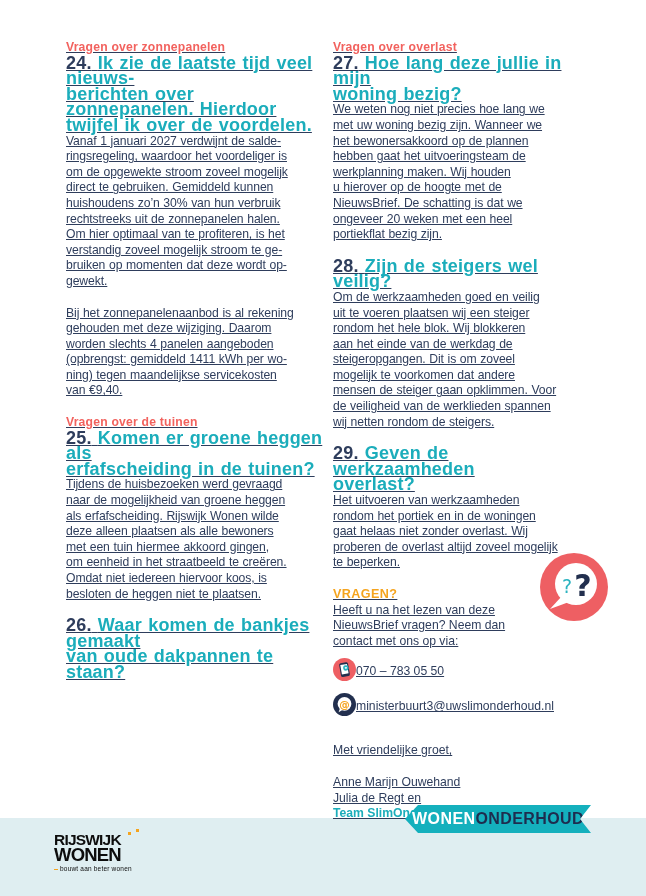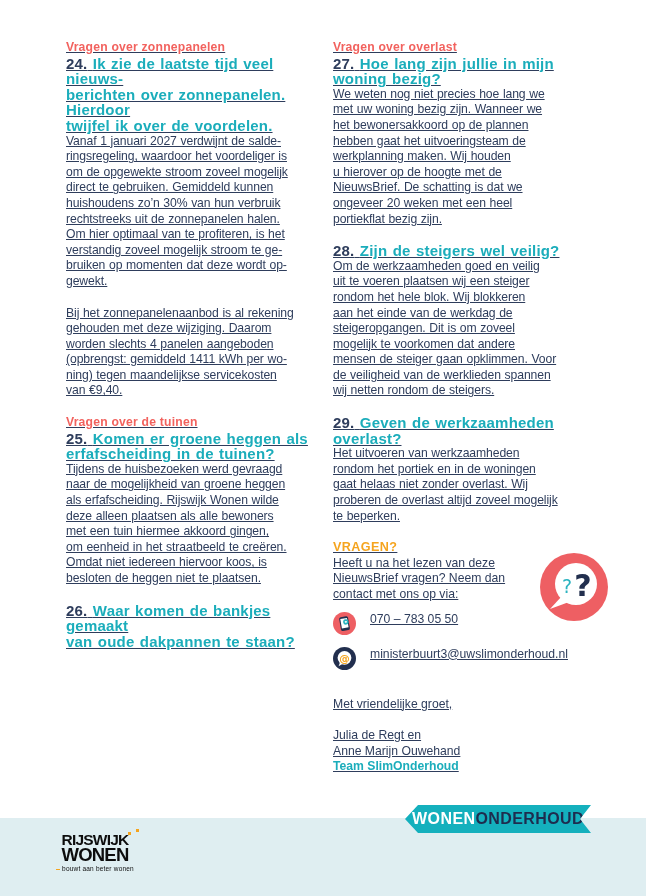--- a/index.html
+++ b/index.html
@@ -17,42 +17,42 @@
   body{
     width:646px;height:896px;position:relative;overflow:hidden;
     background:#ffffff;
     font-family:"Liberation Sans", sans-serif;
     color:var(--navy);
   }
   .content{position:absolute;left:66px;top:40px;display:flex;gap:9px;z-index:1;text-decoration:underline;}
   .col{width:258px;}
   .col.right{width:260px;position:relative;}
   .section-heading{font-size:12.2px;line-height:15.6px;font-weight:bold;color:var(--red);letter-spacing:0.2px;}
-  .question{font-size:15px;line-height:15.6px;font-weight:bold;white-space:pre-line;letter-spacing:0.2px;word-spacing:1px;}
+  .question{font-size:18px;line-height:15.6px;font-weight:bold;white-space:pre-line;letter-spacing:0.2px;word-spacing:1px;}
   .qnum{color:var(--navy);}
   .qtext{color:var(--teal);}
   .para{margin:0 0 16px 0;font-size:12.2px;line-height:15.6px;white-space:pre-line;letter-spacing:-0.1px;word-spacing:0.4px;}
   .contact-heading{margin-top:4px;font-size:12.6px;line-height:15.6px;font-weight:bold;color:var(--orange);letter-spacing:0.4px;}
   .contact-intro{font-size:12.2px;line-height:15.6px;white-space:pre-line;}
-  .contact-row{display:flex;gap:14px;margin-top:9px;font-size:12.2px;}
+  .contact-row{display:flex;align-items:center;gap:0;margin-top:9px;font-size:12.2px;}
   .closing{margin-top:24px;font-size:12.2px;line-height:15.6px;}
   .signature{margin-top:16px;font-size:12.2px;line-height:15.6px;}
   .team{color:var(--teal);font-weight:bold;}
   .bubble-wrap{position:absolute;left:204px;top:511px;width:74px;height:74px;}
   .bottom-band{position:absolute;left:0;top:818px;width:646px;height:78px;background:var(--band);z-index:0;}
   .ribbon{
     position:absolute;left:405px;top:805px;width:186px;height:28px;z-index:2;
     background:var(--ribbon);
     clip-path:polygon(0 50%, 13px 0, 100% 0, calc(100% - 11px) 50%, 100% 100%, 13px 100%);
     display:flex;align-items:center;justify-content:center;
     font-size:16px;font-weight:bold;letter-spacing:0.4px;
   }
   .ribbon .slim{color:#ffffff;}
   .ribbon .onder{color:#1e2c4e;font-weight:600;}
-  .logo{position:absolute;left:54px;top:833px;width:82px;text-align:center;color:#0d0d0d;z-index:2;}
+  .logo{position:absolute;left:54px;top:833px;width:82px;text-align:left;color:#0d0d0d;z-index:2;}
   .logo-line1{font-size:15.5px;font-weight:900;letter-spacing:-0.8px;line-height:14px;}
   .logo-line2{font-size:18.5px;font-weight:900;letter-spacing:-0.8px;line-height:16px;}
   .logo-tagline{font-size:6.5px;margin-top:2px;letter-spacing:0.2px;}
   .logo-tagline::before{content:"";display:inline-block;width:4px;height:1.5px;background:var(--orange);margin-right:2px;vertical-align:middle;}
   .logo-dots{position:absolute;top:-4px;right:-3px;width:11px;height:7px;}
   .logo-dots::before,.logo-dots::after{content:"";position:absolute;width:3px;height:3px;background:var(--orange);}
   .logo-dots::before{left:0;top:3px;}
   .logo-dots::after{right:0;top:0;}
 </style>
 </head>
@@ -93,21 +93,21 @@
 om eenheid in het straatbeeld te creëren.
 Omdat niet iedereen hiervoor koos, is
 besloten de heggen niet te plaatsen.</p>
 
     <div class="question"><span class="qnum">26.</span> <span class="qtext">Waar komen de bankjes gemaakt
 van oude dakpannen te staan?</span></div>
   </div>
 
   <div class="col right">
     <div class="section-heading">Vragen over overlast</div>
-    <div class="question"><span class="qnum">27.</span> <span class="qtext">Hoe lang zijn jullie in mijn
+    <div class="question"><span class="qnum">27.</span> <span class="qtext">Hoe lang deze jullie in mijn
 woning bezig?</span></div>
     <p class="para">We weten nog niet precies hoe lang we
 met uw woning bezig zijn. Wanneer we
 het bewonersakkoord op de plannen
 hebben gaat het uitvoeringsteam de
 werkplanning maken. Wij houden
 u hierover op de hoogte met de
 NieuwsBrief. De schatting is dat we
 ongeveer 20 weken met een heel
 portiekflat bezig zijn.</p>
@@ -159,22 +159,22 @@
           <path d="M7.2 14.8 L5.6 19.2 L10.2 16.6 Z" fill="#ffffff"></path>
           <text x="11.5" y="14.5" font-size="10.5" font-weight="bold" fill="#f5a41e" text-anchor="middle" font-family="DejaVu Sans, sans-serif">@</text>
         </svg>
       </span>
       <span>ministerbuurt3@uwslimonderhoud.nl</span>
     </div>
 
     <div class="closing">Met vriendelijke groet,</div>
 
     <div class="signature">
+      <div>Anne Marijn Ouwehand</div>
       <div>Julia de Regt en</div>
-      <div>Anne Marijn Ouwehand</div>
       <div class="team">Team SlimOnderhoud</div>
     </div>
 
     <div class="bubble-wrap">
       <svg width="74" height="74" viewBox="0 0 74 74">
         <circle cx="37" cy="36" r="34" fill="#ee5f63"></circle>
         <circle cx="39" cy="33" r="21" fill="#ffffff"></circle>
         <path d="M25 45 L13 58 L32 51 Z" fill="#ffffff"></path>
         <text x="30" y="42" font-size="19" fill="#2bb3c0" text-anchor="middle" font-family="DejaVu Sans, sans-serif">?</text>
         <text x="46" y="45" font-size="30" font-weight="bold" fill="#222f4e" text-anchor="middle" font-family="DejaVu Sans, sans-serif">?</text>

